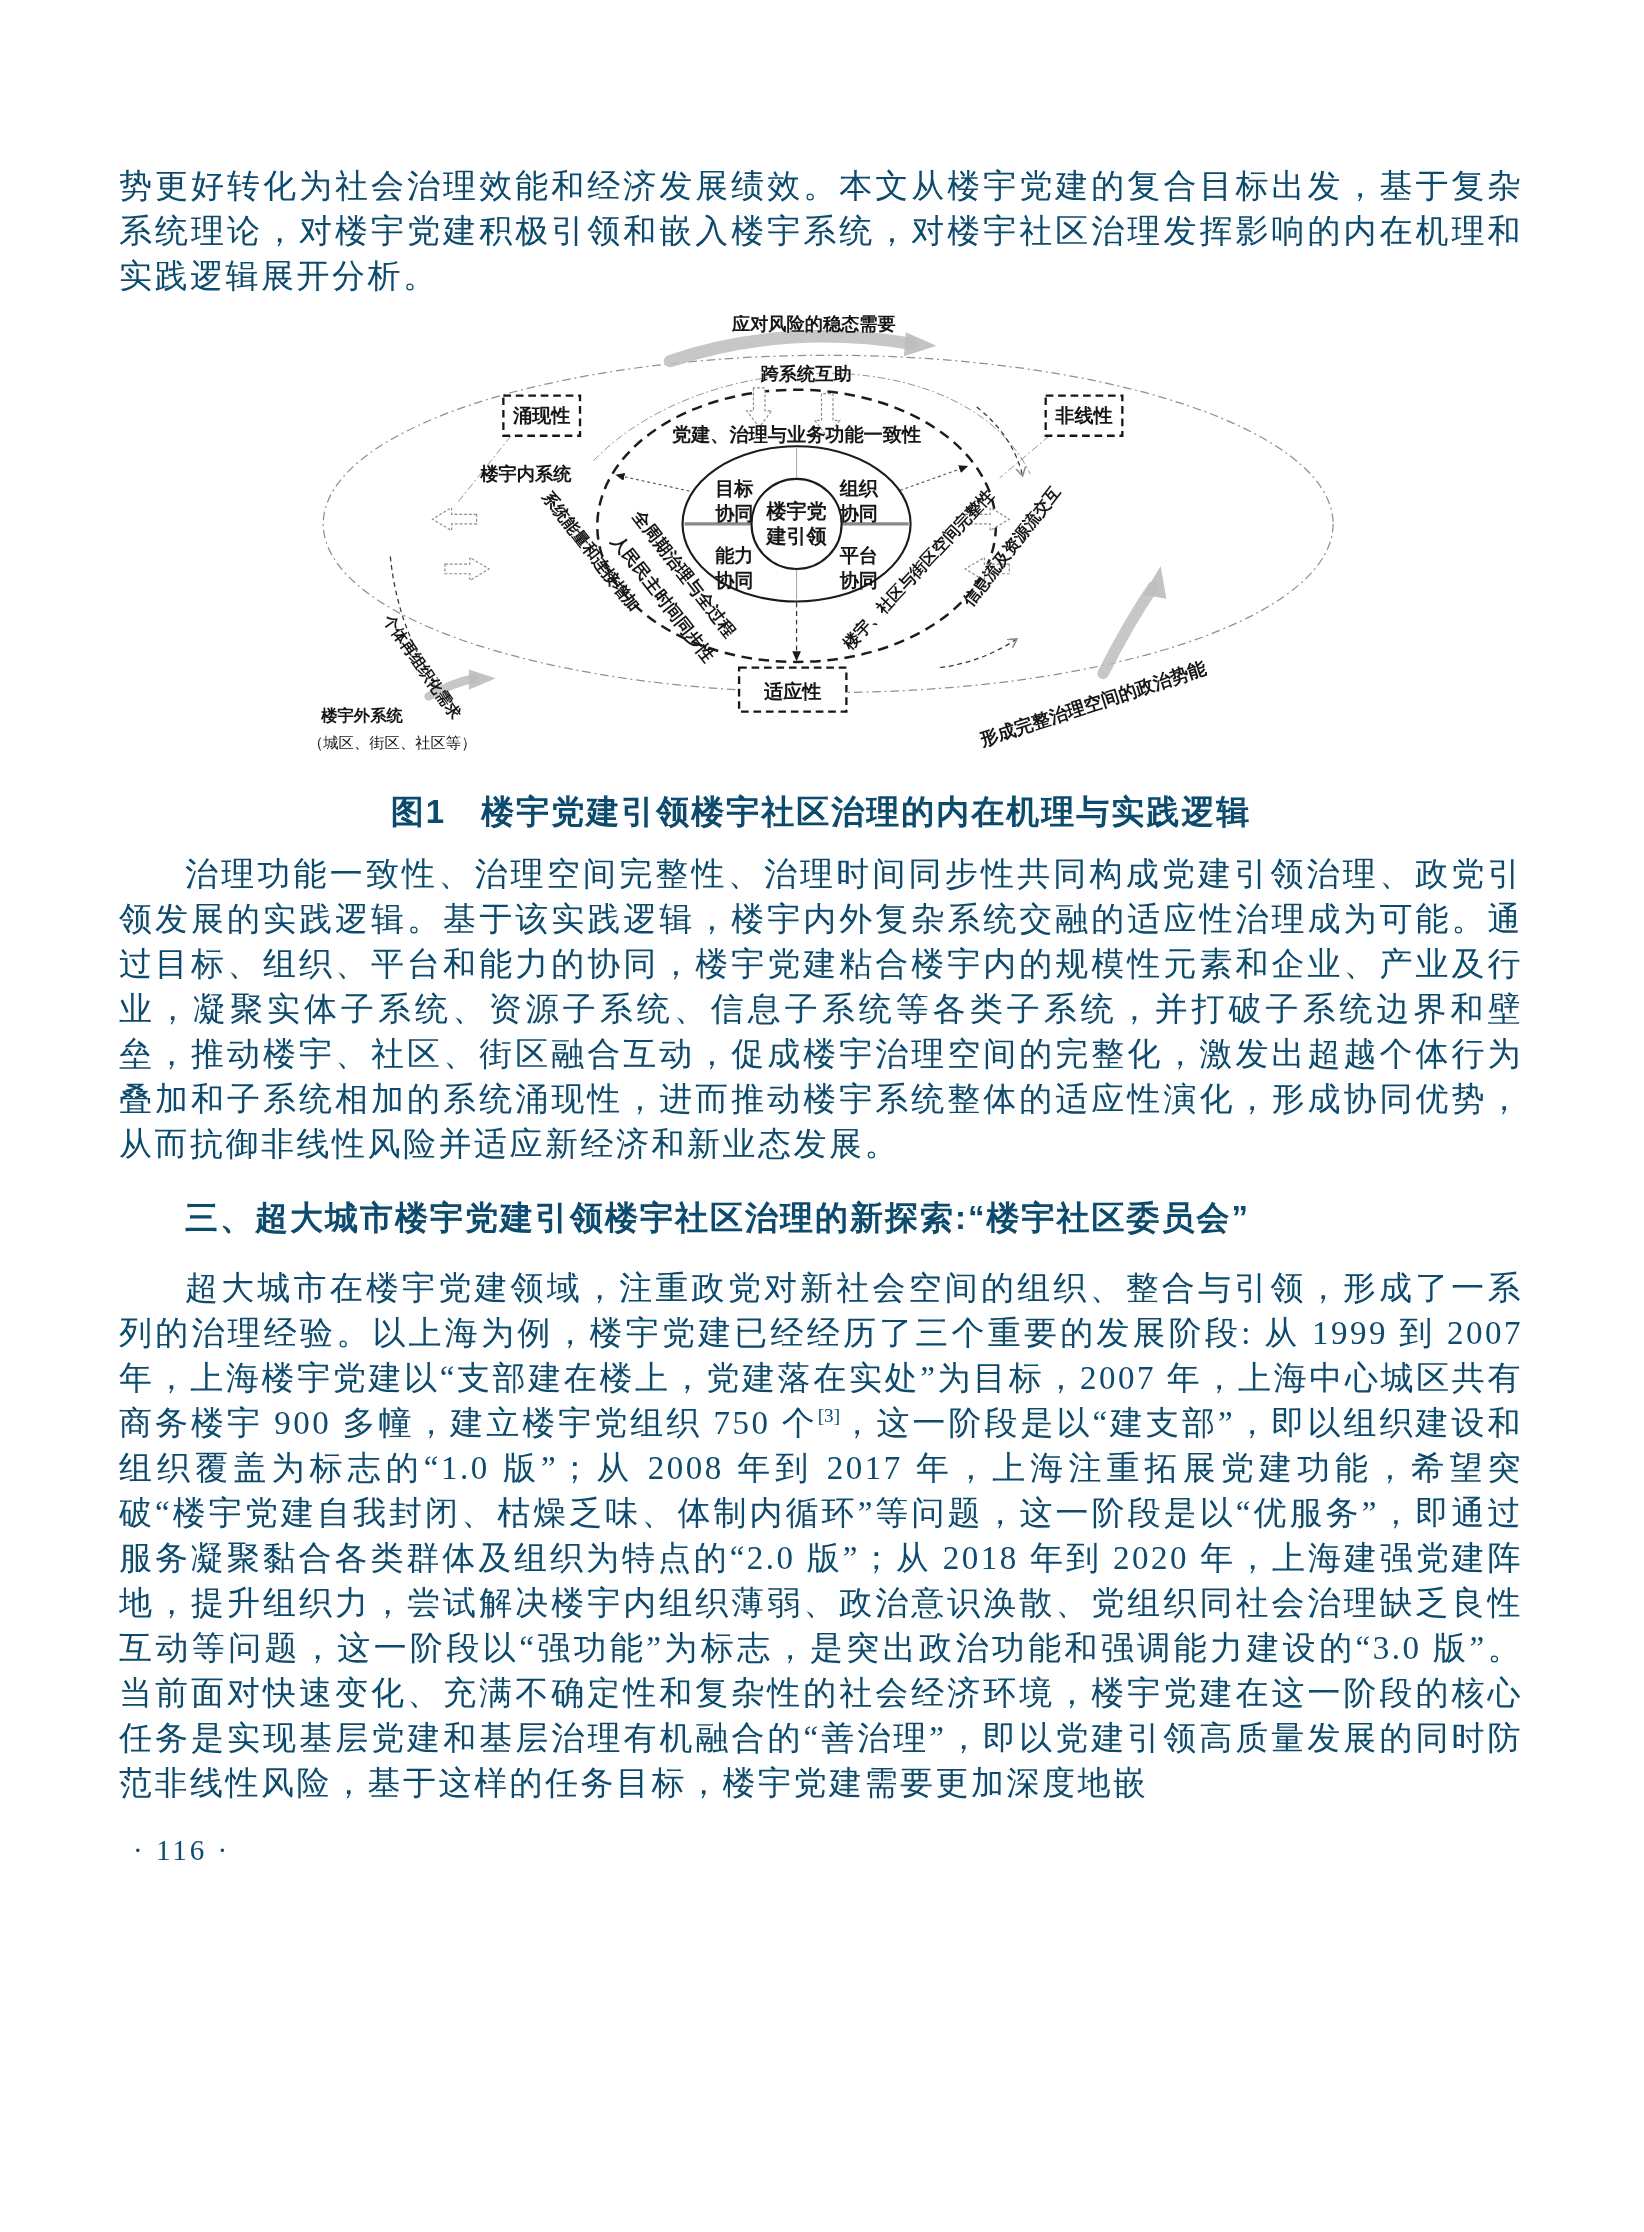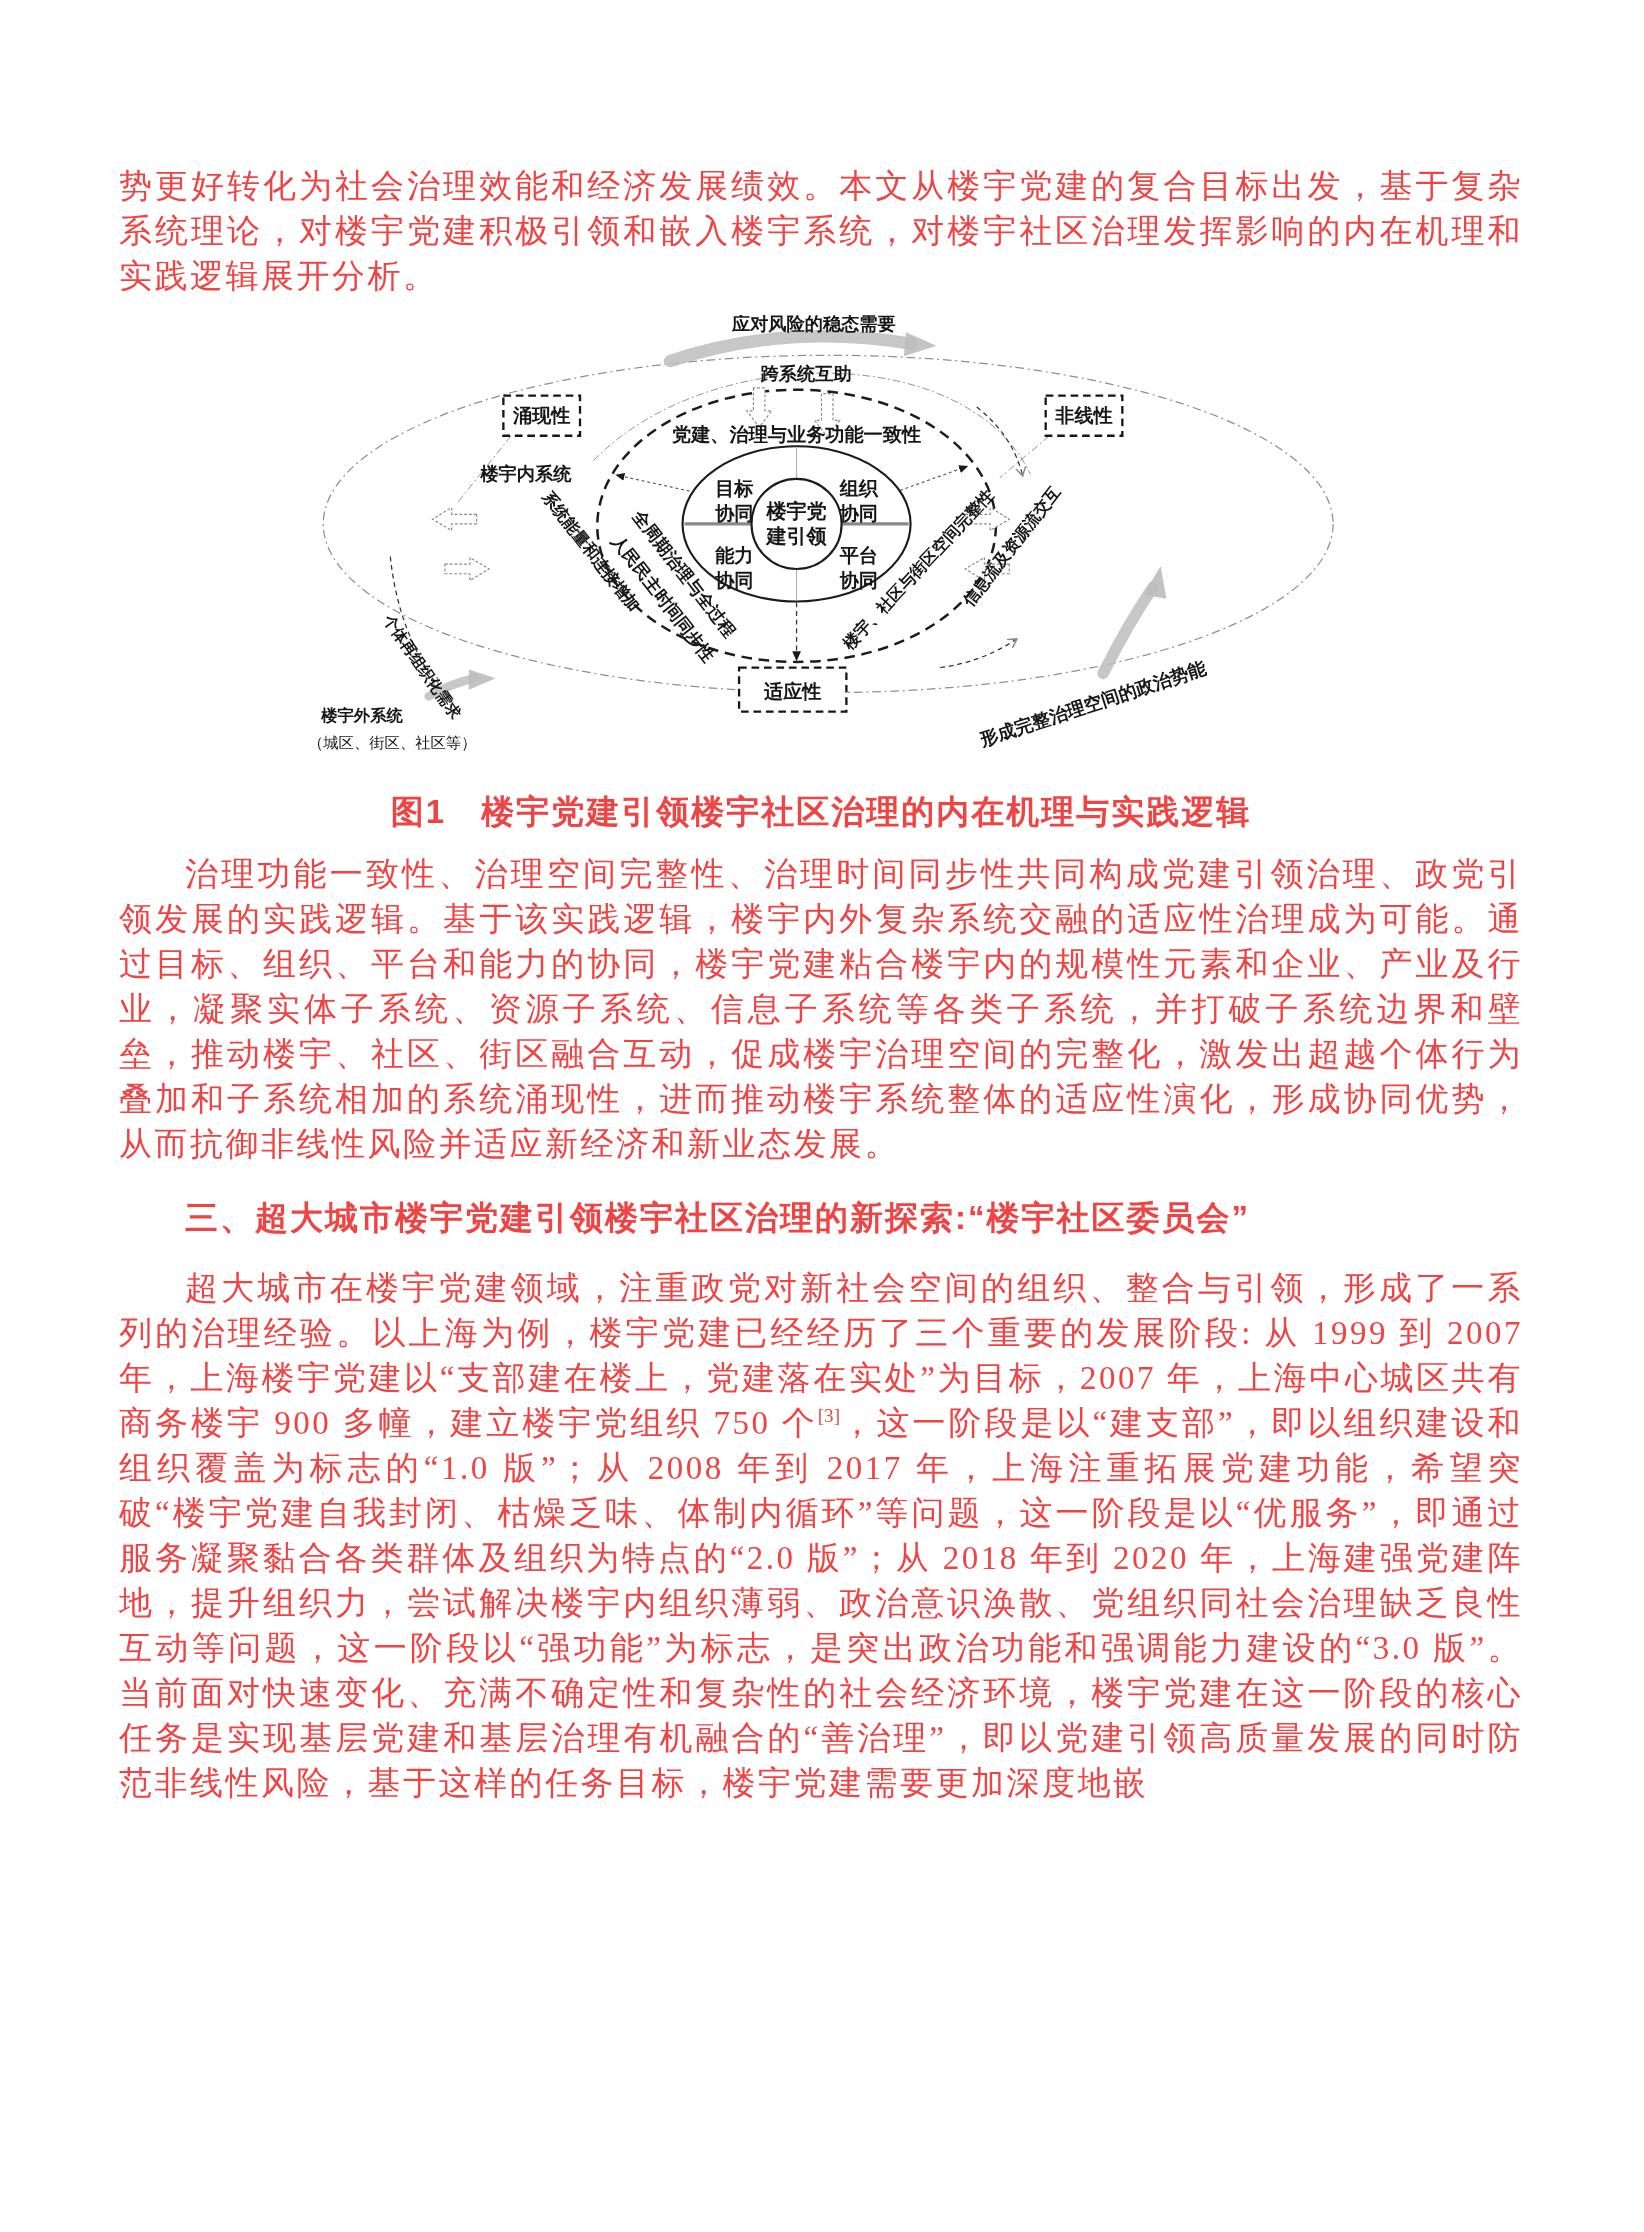--- a/index.html
+++ b/index.html
@@ -2,21 +2,21 @@
 <html><head>
 <meta charset="utf-8">
 <style>
   html,body{margin:0;padding:0;background:#ffffff;}
   .page{
     position:relative;
     width:1645px;
     height:2233px;
     margin:0 auto;
     background:#ffffff;
-    color:#ef4444;
+    color:#0c4a6e;
     font-family:"Liberation Serif","DejaVu Serif",serif;
     box-sizing:border-box;
     padding:164px 122px 0 119px;
     overflow:hidden;
   }
   p.body{
     margin:0;
     font-size:33px;
     line-height:45px;
     letter-spacing:2.5px;
@@ -159,15 +159,16 @@
     </svg>
     <figcaption class="figcap">图1　楼宇党建引领楼宇社区治理的内在机理与实践逻辑</figcaption>
   </figure>
 
   <p class="body indent">治理功能一致性、治理空间完整性、治理时间同步性共同构成党建引领治理、政党引领发展的实践逻辑。基于该实践逻辑，楼宇内外复杂系统交融的适应性治理成为可能。通过目标、组织、平台和能力的协同，楼宇党建粘合楼宇内的规模性元素和企业、产业及行业，凝聚实体子系统、资源子系统、信息子系统等各类子系统，并打破子系统边界和壁垒，推动楼宇、社区、街区融合互动，促成楼宇治理空间的完整化，激发出超越个体行为叠加和子系统相加的系统涌现性，进而推动楼宇系统整体的适应性演化，形成协同优势，从而抗御非线性风险并适应新经济和新业态发展。</p>
 
   <h2 class="sec">三、超大城市楼宇党建引领楼宇社区治理的新探索:“楼宇社区委员会”</h2>
 
   <p class="body indent"><span>超大城市在楼宇党建领域，注重政党对新社会空间的组织、整合与引领，形成了一系列的治理经验。以上海为例，楼宇党建已经经历了三个重要的发展阶段: 从 1999 到 2007 年，上海楼宇党建以“支部建在楼上，党建落在实处”为目标，2007 年，上海中心城区共有商务楼宇 900 多幢，建立楼宇党组织 750 个</span><sup class="cite">[3]</sup><span>，这一阶段是以“建支部”，即以组织建设和组织覆盖为标志的“1.0 版”；从 2008 年到 2017 年，上海注重拓展党建功能，希望突破“楼宇党建自我封闭、枯燥乏味、体制内循环”等问题，这一阶段是以“优服务”，即通过服务凝聚黏合各类群体及组织为特点的“2.0 版”；从 2018 年到 2020 年，上海建强党建阵地，提升组织力，尝试解决楼宇内组织薄弱、政治意识涣散、党组织同社会治理缺乏良性互动等问题，这一阶段以“强功能”为标志，是突出政治功能和强调能力建设的“3.0 版”。当前面对快速变化、充满不确定性和复杂性的社会经济环境，楼宇党建在这一阶段的核心任务是实现基层党建和基层治理有机融合的“善治理”，即以党建引领高质量发展的同时防范非线性风险，基于这样的任务目标，楼宇党建需要更加深度地嵌</span></p>
 
+  <div class="pagenum">· 116 ·</div>
 
 </div>
 
 
 </body></html>

